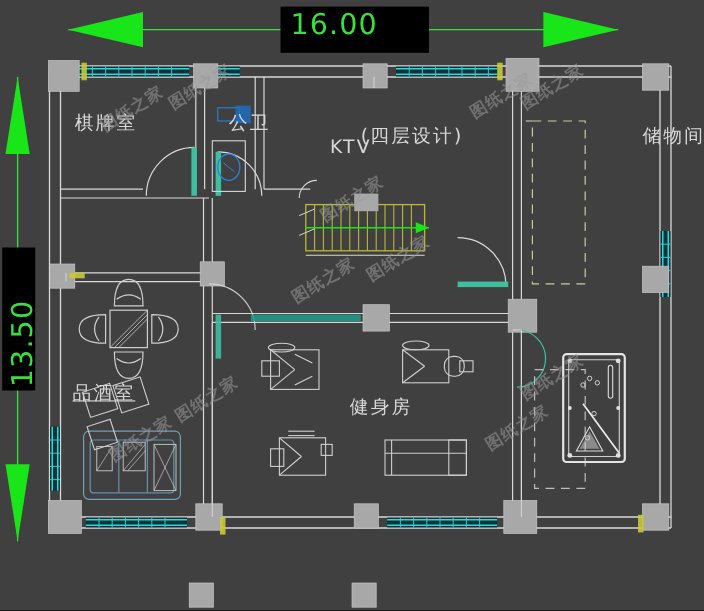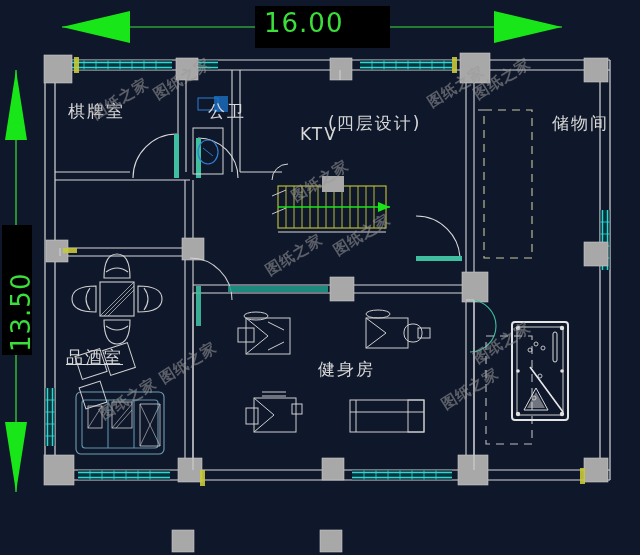--- a/index.html
+++ b/index.html
@@ -1,18 +1,18 @@
 <!DOCTYPE html>
 <html><head>
 <meta charset="utf-8">
 <style>
   html,body{margin:0;padding:0;background:#000;}
   body{width:640px;height:555px;overflow:hidden;
        font-family:"Liberation Sans","DejaVu Sans",sans-serif;}
-  #stage{position:relative;width:640px;height:555px;background:#0f172a;}
+  #stage{position:relative;width:640px;height:555px;background:#404040;}
   #stage svg{position:absolute;left:0;top:0;}
   .lbl{position:absolute;color:#d8d8d8;font-size:17px;letter-spacing:2px;
        white-space:nowrap;font-family:"DejaVu Sans",sans-serif;}
   .dimtxt{position:absolute;color:#3bdf3b;font-size:26px;letter-spacing:1px;
        white-space:nowrap;font-family:"DejaVu Sans",sans-serif;}
   .dimtxt.vert{transform:rotate(-90deg);transform-origin:left top;}
   .wm{position:absolute;color:#9a9a9a;font-size:15px;font-weight:bold;
       letter-spacing:1px;white-space:nowrap;opacity:.55;
       transform:rotate(-32deg);transform-origin:left top;
       font-family:"DejaVu Sans",sans-serif;pointer-events:none;}
@@ -359,21 +359,21 @@
     </g>
   </svg>
 
   <div class="dimtxt" style="left:264px;top:8px;">16.00</div>
   <div class="dimtxt vert" style="left:6px;top:352px;">13.50</div>
 
   <div class="lbl" style="left:68px;top:100px;">棋牌室</div>
   <div class="lbl" style="left:208px;top:100px;">公卫</div>
   <div class="lbl" style="left:300px;top:124px;">KTV</div>
   <div class="lbl" style="left:328px;top:112px;">(四层设计)</div>
-  <div class="lbl" style="left:552px;top:112px;">储物间</div>
+  <div class="lbl" style="left:584px;top:112px;">储物间</div>
   <div class="lbl" style="left:66px;top:346px;text-decoration:underline;">品酒室</div>
   <div class="lbl" style="left:318px;top:358px;">健身房</div>
 
   <div class="wm" style="left:88px;top:108px;">图纸之家</div>
   <div class="wm" style="left:150px;top:88px;">图纸之家</div>
   <div class="wm" style="left:424px;top:96px;">图纸之家</div>
   <div class="wm" style="left:470px;top:88px;">图纸之家</div>
   <div class="wm" style="left:262px;top:264px;">图纸之家</div>
   <div class="wm" style="left:330px;top:244px;">图纸之家</div>
   <div class="wm" style="left:438px;top:398px;">图纸之家</div>

